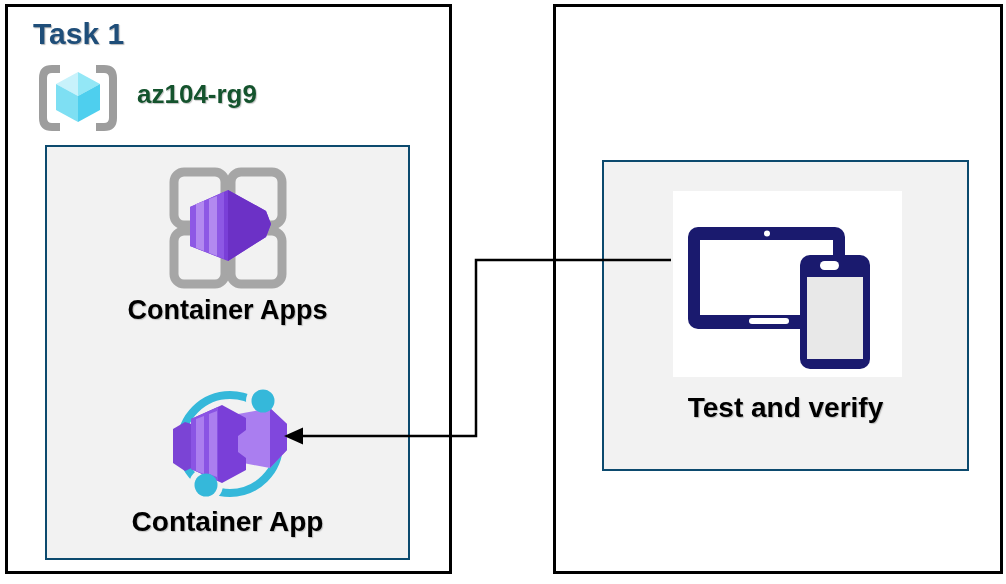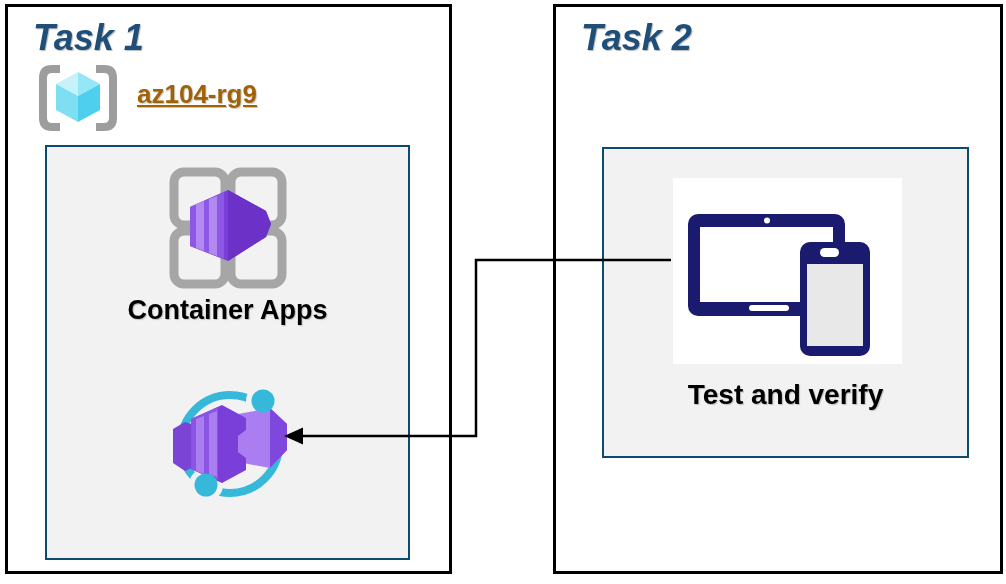--- a/index.html
+++ b/index.html
@@ -7,42 +7,42 @@
     position:relative;width:1006px;height:584px;background:#ffffff;overflow:hidden;
     font-family:"Liberation Sans","DejaVu Sans",sans-serif;
   }
   .task-panel{
     position:absolute;top:4px;height:570px;background:#ffffff;
     border:3px solid #000000;box-sizing:border-box;
   }
   #task1-panel{left:5px;width:447px;}
   #task2-panel{left:553px;width:450px;}
   .task-title{
-    position:absolute;font-size:36px;font-weight:bold;color:#1f4e79;
-    text-shadow:1px 1px 1px #b9b9b9;white-space:nowrap;font-style:italic;
+    position:absolute;font-size:30px;font-weight:bold;color:#1f4e79;
+    text-shadow:1px 1px 1px #b9b9b9;white-space:nowrap;
   }
   #task1-title{left:25px;top:10px;}
   #task2-title{left:25px;top:10px;}
   .inner-panel{
     position:absolute;background:#f2f2f2;border:2px solid #0c4a6e;box-sizing:border-box;
   }
   #env-panel{left:37px;top:138px;width:365px;height:415px;}
-  #verify-panel{left:46px;top:140px;width:367px;height:311px;}
+  #verify-panel{left:46px;top:153px;width:367px;height:311px;}
   .node-label{
     position:absolute;font-weight:bold;color:#000000;text-align:center;
     text-shadow:1px 1px 1px #bdbdbd;line-height:34px;
   }
   #env-label{left:0;top:146px;width:100%;font-size:27px;}
   #app-label{left:0;top:358px;width:100%;font-size:28px;}
   #verify-label{left:0;top:229px;width:100%;font-size:28px;}
   #rg-row{position:absolute;left:31px;top:58px;height:66px;}
   #rg-icon{position:absolute;left:0;top:0;}
   #rg-label{
-    position:absolute;left:98px;top:14px;font-size:26px;font-weight:bold;color:#a16207;
-    white-space:nowrap;text-shadow:1px 1px 1px #c4c4c4;text-decoration:underline;
+    position:absolute;left:98px;top:14px;font-size:26px;font-weight:bold;color:#14532d;
+    white-space:nowrap;text-shadow:1px 1px 1px #c4c4c4;
   }
   #env-icon{position:absolute;left:121px;top:20px;}
   #app-icon{position:absolute;left:123px;top:237px;}
   #devices-patch{
     position:absolute;left:69px;top:29px;width:229px;height:186px;background:#ffffff;
   }
   #connector{position:absolute;left:0;top:0;pointer-events:none;z-index:6;}
   svg{display:block;}
 </style>
 </head>
@@ -97,25 +97,25 @@
 
         <polygon points="21,35 52,21 76,34 76,46 68,52 68,68 76,74 76,86 52,99 21,85" fill="#7a3fd8"></polygon>
         <polygon points="21,35 48,23 48,97 21,85" fill="#8a54e4"></polygon>
         <polygon points="26,35 34,32 34,90 26,87" fill="#ab7eef"></polygon>
         <polygon points="39,30 47,27 47,93 39,90" fill="#ab7eef"></polygon>
 
         <circle cx="93" cy="17" r="11.5" fill="#35b8da"></circle>
         <circle cx="36" cy="101" r="11.5" fill="#35b8da"></circle>
       </svg>
 
+      <div id="app-label" class="node-label">Container App</div>
     </div>
   </div>
 
   <div id="task2-panel" class="task-panel">
-    <div id="task2-title" class="task-title">Task 2</div>
 
     <div id="verify-panel" class="inner-panel">
       <div id="devices-patch">
         <svg width="229" height="186" viewBox="0 0 229 186">
 
           <rect x="15" y="36" width="157" height="102" rx="10" fill="#1a1a6e"></rect>
           <rect x="27" y="49" width="133" height="75" fill="#ffffff"></rect>
           <circle cx="94" cy="42.5" r="3" fill="#ffffff"></circle>
           <rect x="76" y="127" width="40" height="6" rx="3" fill="#ffffff"></rect>
 

